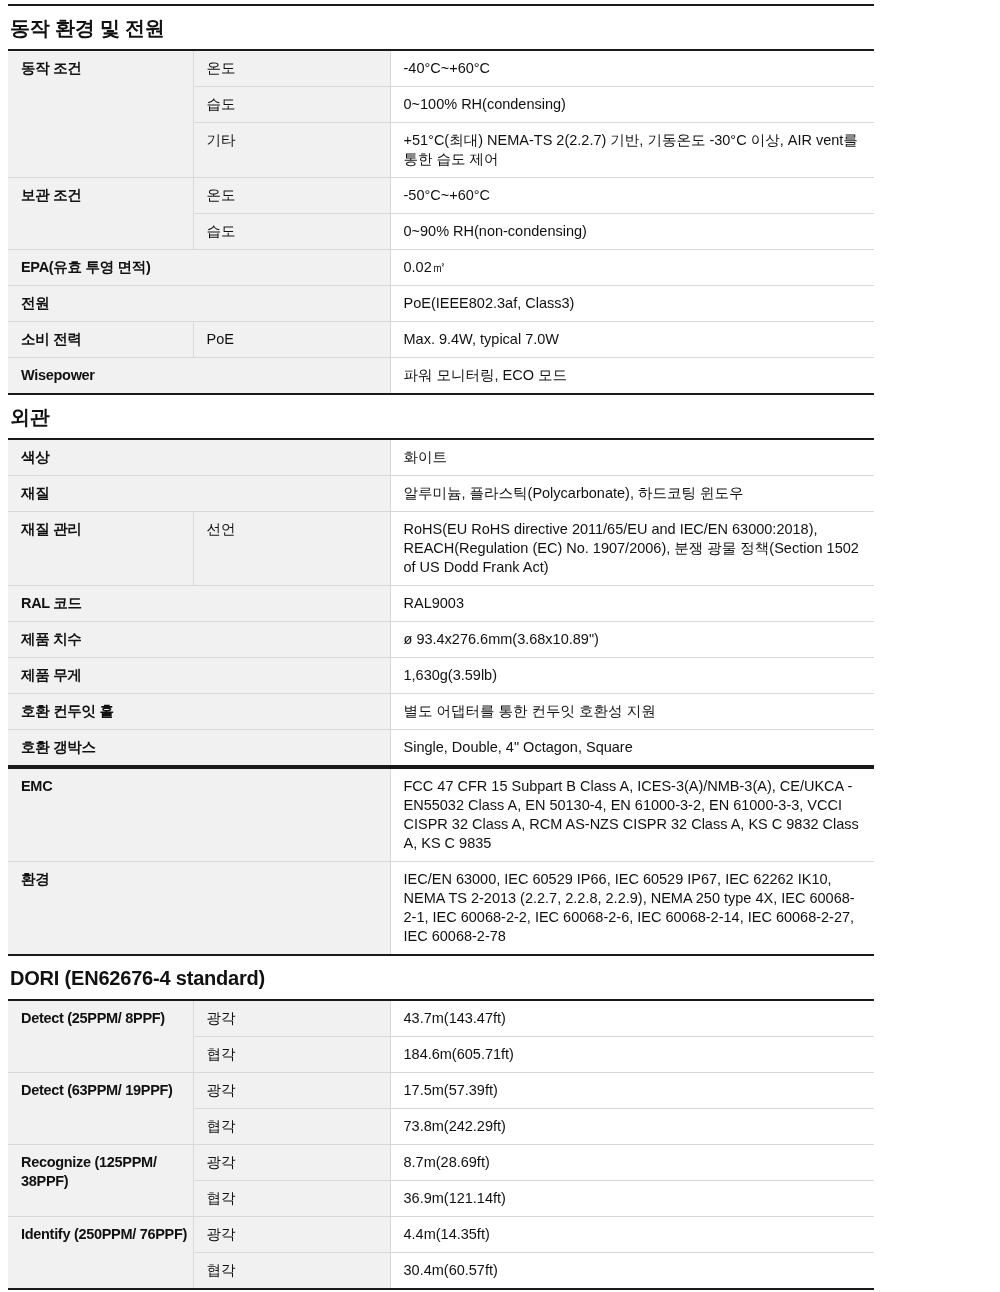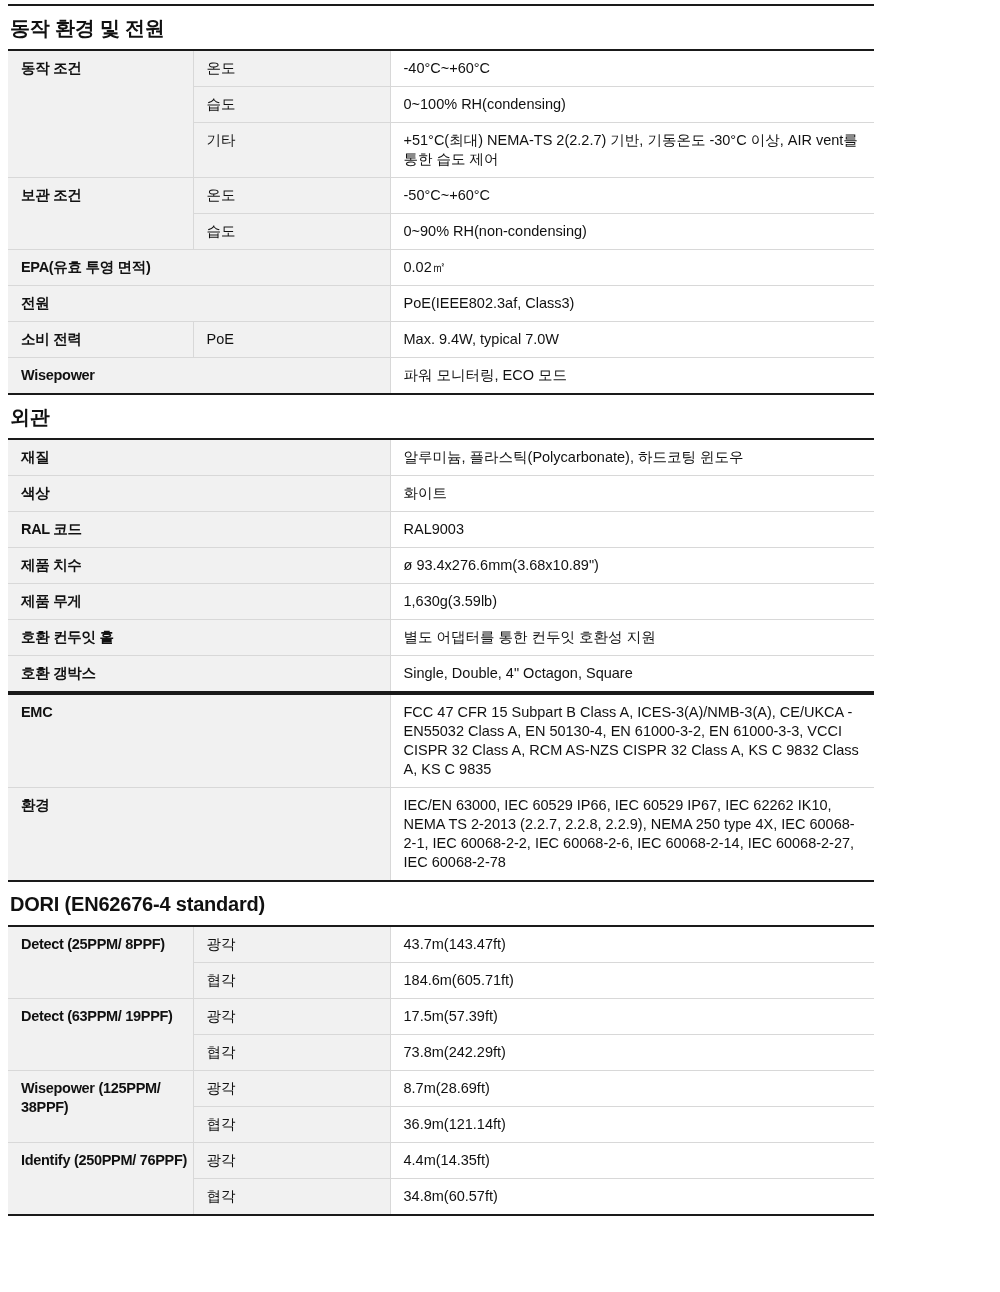--- a/index.html
+++ b/index.html
@@ -104,26 +104,31 @@
   <section>
     <h2 class="section-title">외관</h2>
     <table class="spec-table">
       <colgroup>
           <col class="c1">
           <col class="c2">
           <col class="c3">
         </colgroup>
       <tbody>
         <tr>
+          <td class="cell-label" colspan="2">색상</td>
+          <td class="cell-value">화이트</td>
+        </tr>
+        <tr>
           <td class="cell-label" colspan="2">재질</td>
           <td class="cell-value">알루미늄, 플라스틱(Polycarbonate), 하드코팅 윈도우</td>
         </tr>
         <tr>
-          <td class="cell-label" colspan="2">색상</td>
-          <td class="cell-value">화이트</td>
+          <td class="cell-label">재질 관리</td>
+          <td class="cell-sub">선언</td>
+          <td class="cell-value">RoHS(EU RoHS directive 2011/65/EU and IEC/EN 63000:2018), REACH(Regulation (EC) No. 1907/2006), 분쟁 광물 정책(Section 1502 of US Dodd Frank Act)</td>
         </tr>
         <tr>
           <td class="cell-label" colspan="2">RAL 코드</td>
           <td class="cell-value">RAL9003</td>
         </tr>
         <tr>
           <td class="cell-label" colspan="2">제품 치수</td>
           <td class="cell-value">ø 93.4x276.6mm(3.68x10.89")</td>
         </tr>
         <tr>
@@ -183,34 +188,34 @@
         <tr>
           <td class="cell-label" rowspan="2">Detect (63PPM/ 19PPF)</td>
           <td class="cell-sub">광각</td>
           <td class="cell-value">17.5m(57.39ft)</td>
         </tr>
         <tr>
           <td class="cell-sub">협각</td>
           <td class="cell-value">73.8m(242.29ft)</td>
         </tr>
         <tr>
-          <td class="cell-label" rowspan="2">Wisepower (125PPM/ 38PPF)</td>
+          <td class="cell-label" rowspan="2">Recognize (125PPM/ 38PPF)</td>
           <td class="cell-sub">광각</td>
           <td class="cell-value">8.7m(28.69ft)</td>
         </tr>
         <tr>
           <td class="cell-sub">협각</td>
           <td class="cell-value">36.9m(121.14ft)</td>
         </tr>
         <tr>
           <td class="cell-label" rowspan="2">Identify (250PPM/ 76PPF)</td>
           <td class="cell-sub">광각</td>
           <td class="cell-value">4.4m(14.35ft)</td>
         </tr>
         <tr>
           <td class="cell-sub">협각</td>
-          <td class="cell-value">34.8m(60.57ft)</td>
+          <td class="cell-value">30.4m(60.57ft)</td>
         </tr>
       </tbody>
     </table>
   </section>
 
 </div>
 
 </body></html>

